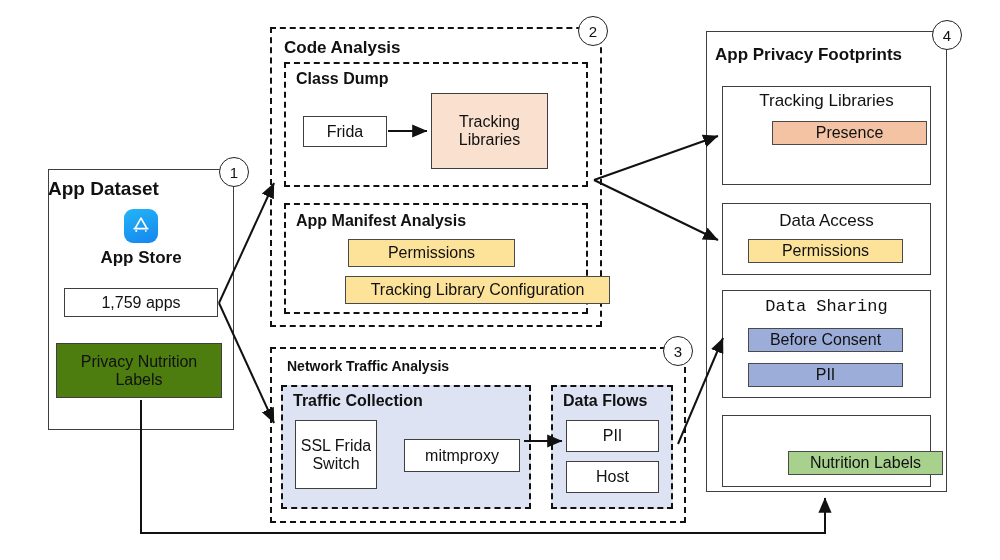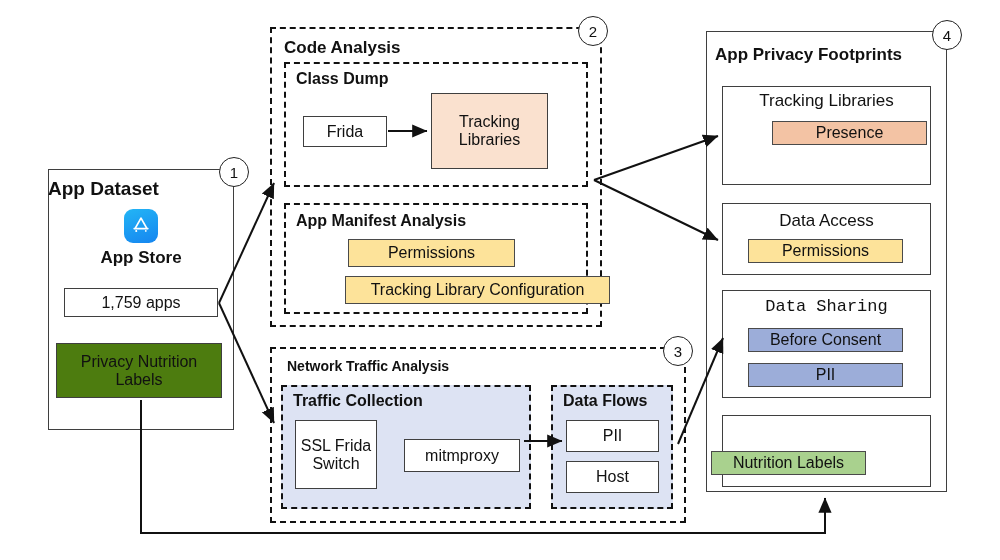--- a/index.html
+++ b/index.html
@@ -193,21 +193,21 @@
   <div class="box" style="left:722px; top:290px; width:209px; height:108px; display:block; border-width:1.8px;"></div>
   <div class="plain-title" style="left:722px; top:297px; width:209px; font-size:17px;font-family:Liberation Mono, monospace;">Data Sharing</div>
   <div class="pill" style="left:748px; top:328px; width:155px; height:24px; background:#9cadd9; font-size:16px;">
     <span class="lbl-ctr">Before Consent</span>
   </div>
   <div class="pill" style="left:748px; top:363px; width:155px; height:24px; background:#9cadd9; font-size:16px;">
     <span class="lbl-ctr">PII</span>
   </div>
 
   <div class="box" style="left:722px; top:415px; width:209px; height:72px; display:block; border-width:1.8px;"></div>
-  <div class="pill" style="left:711px; top:451px; width:155px; height:24px; background:#a9d18e; font-size:16px;">
+  <div class="pill" style="left:788px; top:451px; width:155px; height:24px; background:#a9d18e; font-size:16px;">
     <span class="lbl-ctr">Nutrition Labels</span>
   </div>
 
   <div class="badge" style="left:932px; top:20px;">4</div>
 
   <svg class="overlay" viewBox="0 0 1000 560">
     <defs>
       <marker id="ah" markerWidth="9" markerHeight="9" refX="7.4" refY="3.3" orient="auto" markerUnits="strokeWidth">
         <path d="M0,0 L7.6,3.3 L0,6.6 z" fill="#111111"></path>
       </marker>

